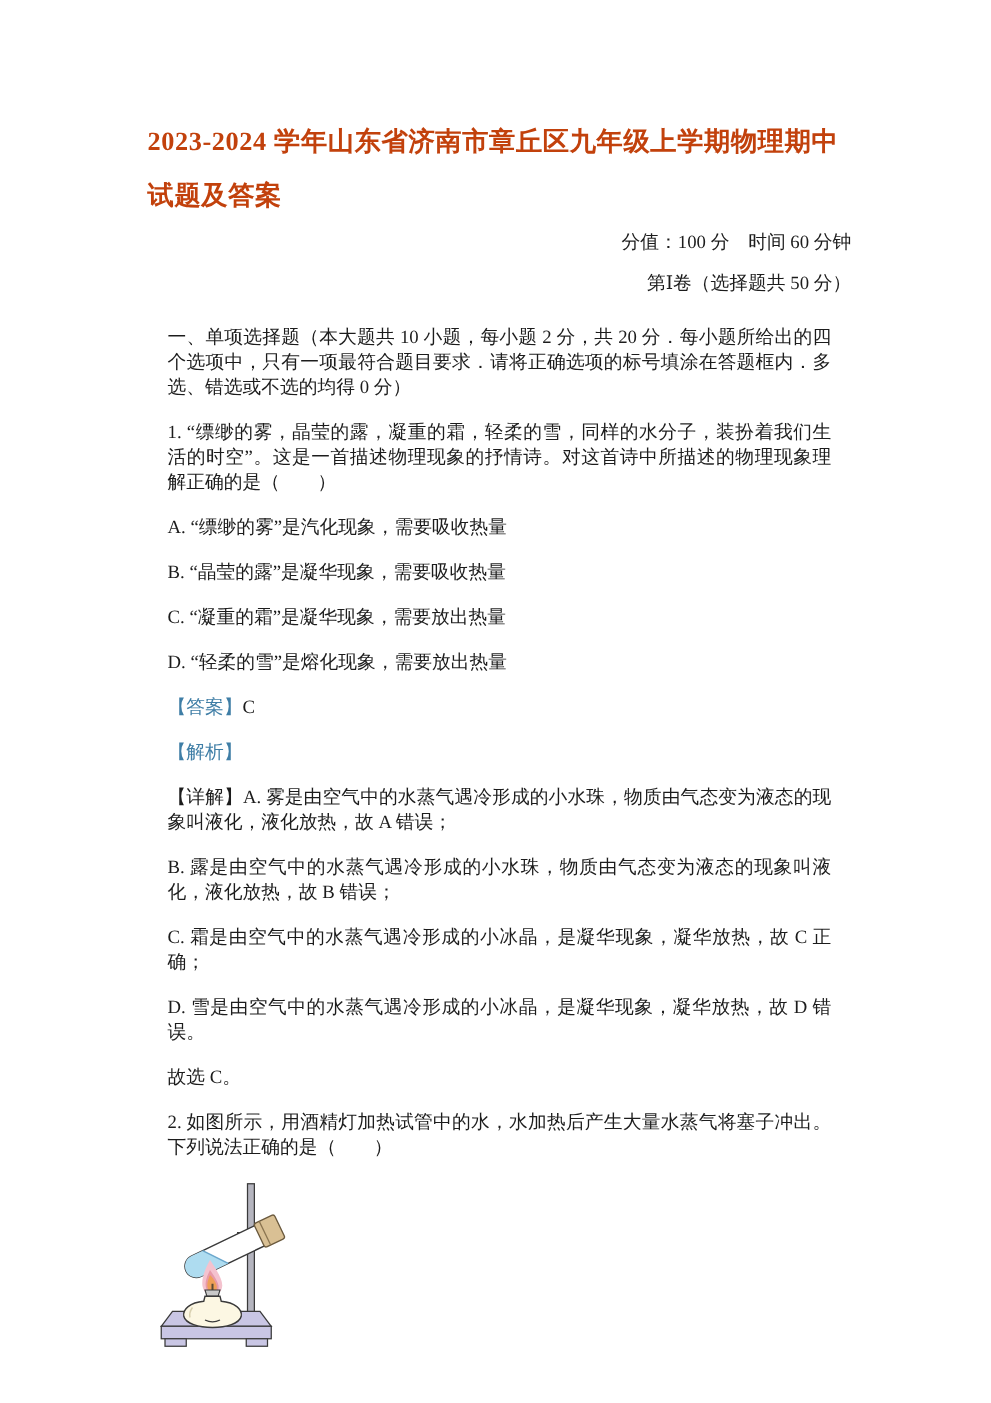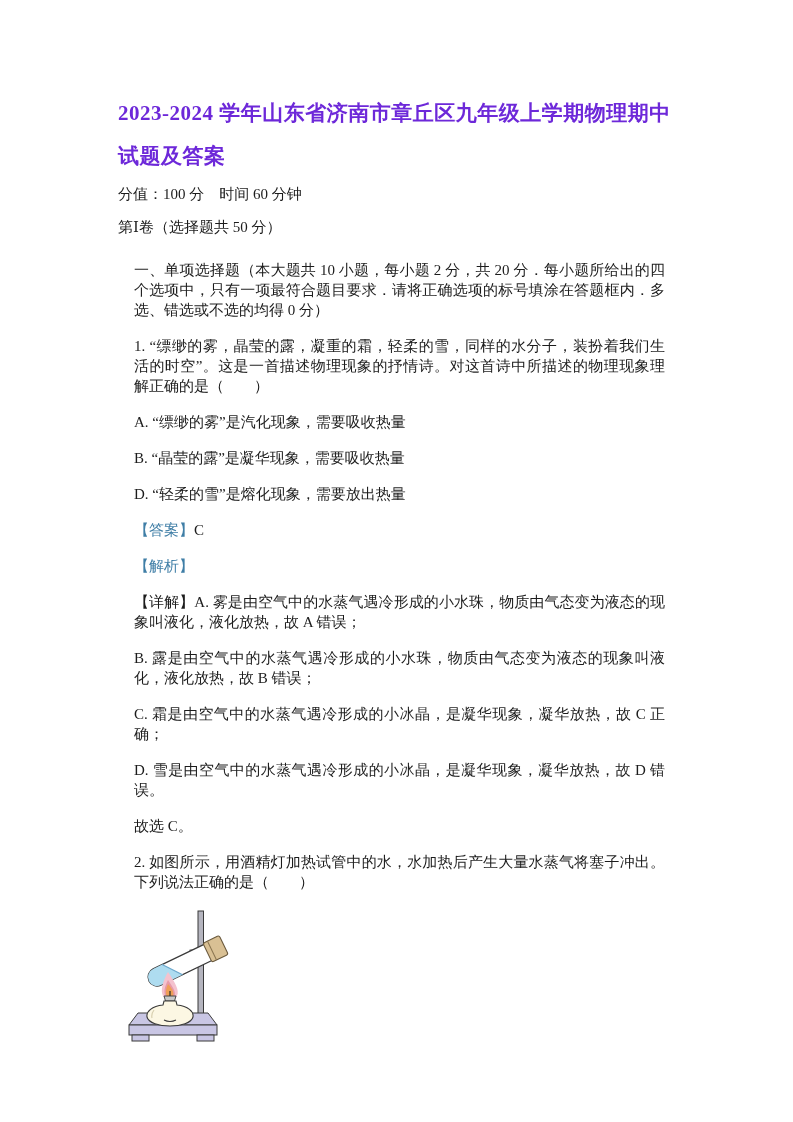--- a/index.html
+++ b/index.html
@@ -13,29 +13,29 @@
     box-sizing: border-box;
     width: 793px; height: 1122px;
     padding: 92px 112px 0 118px;
     color: #1c1c1c;
   }
   .title {
     margin: 0;
     font-size: 21px;
     font-weight: 700;
     line-height: 43px;
-    color: #6d28d9;
+    color: #c2410c;
     letter-spacing: 0.5px;
   }
   .title span { display: block; }
   p.center {
     margin: 0;
     font-size: 15px;
     line-height: 33px;
-    text-align: left;
+    text-align: right;
   }
   p.body {
     margin: 16px;
     font-size: 15px;
     line-height: 20px;
     text-align: justify;
   }
   .blue { color: #3f7ea6; }
   figure.apparatus {
     margin: 2px 0 0 0;
@@ -53,20 +53,21 @@
   </h1>
 
   <p class="center">分值：100 分　时间 60 分钟</p>
   <p class="center">第Ⅰ卷（选择题共 50 分）</p>
 
   <p class="body">一、单项选择题（本大题共 10 小题，每小题 2 分，共 20 分．每小题所给出的四个选项中，只有一项最符合题目要求．请将正确选项的标号填涂在答题框内．多选、错选或不选的均得 0 分）</p>
 
   <p class="body">1. “缥缈的雾，晶莹的露，凝重的霜，轻柔的雪，同样的水分子，装扮着我们生活的时空”。这是一首描述物理现象的抒情诗。对这首诗中所描述的物理现象理解正确的是（　　）</p>
   <p class="body">A. “缥缈的雾”是汽化现象，需要吸收热量</p>
   <p class="body">B. “晶莹的露”是凝华现象，需要吸收热量</p>
+  <p class="body">C. “凝重的霜”是凝华现象，需要放出热量</p>
   <p class="body">D. “轻柔的雪”是熔化现象，需要放出热量</p>
 
   <p class="body"><span class="blue">【答案】</span><span>C</span></p>
   <p class="body blue">【解析】</p>
 
   <p class="body">【详解】A. 雾是由空气中的水蒸气遇冷形成的小水珠，物质由气态变为液态的现象叫液化，液化放热，故 A 错误；</p>
   <p class="body">B. 露是由空气中的水蒸气遇冷形成的小水珠，物质由气态变为液态的现象叫液化，液化放热，故 B 错误；</p>
   <p class="body">C. 霜是由空气中的水蒸气遇冷形成的小冰晶，是凝华现象，凝华放热，故 C 正确；</p>
   <p class="body">D. 雪是由空气中的水蒸气遇冷形成的小冰晶，是凝华现象，凝华放热，故 D 错误。</p>
   <p class="body">故选 C。</p>

